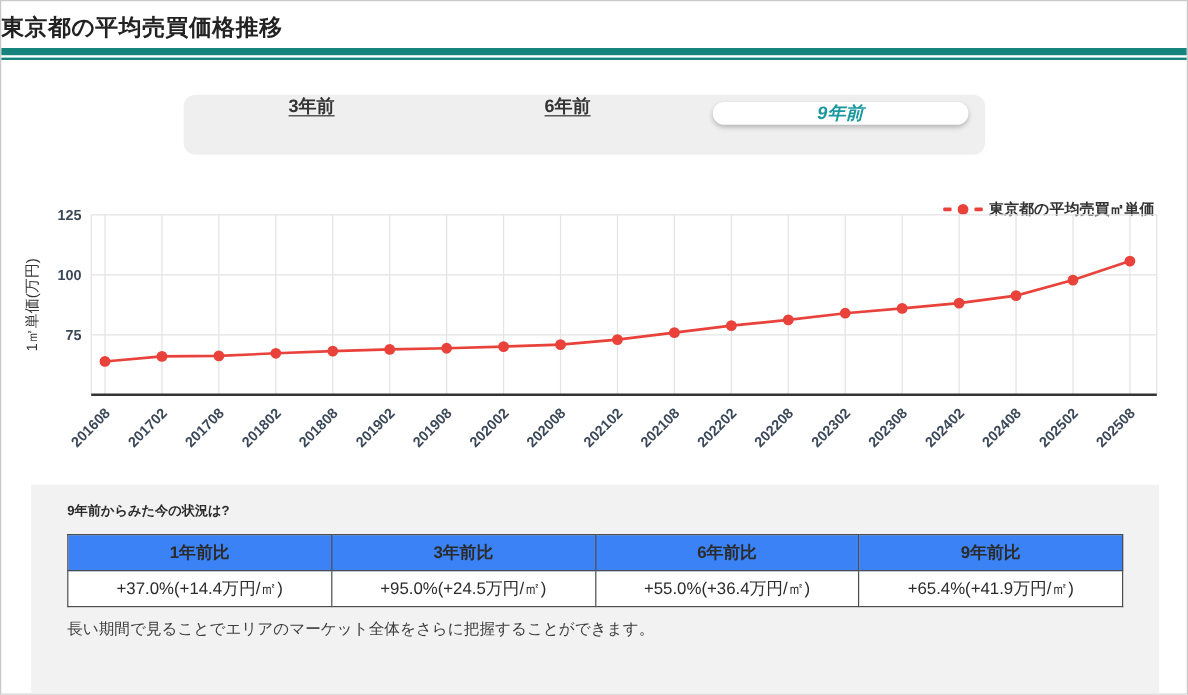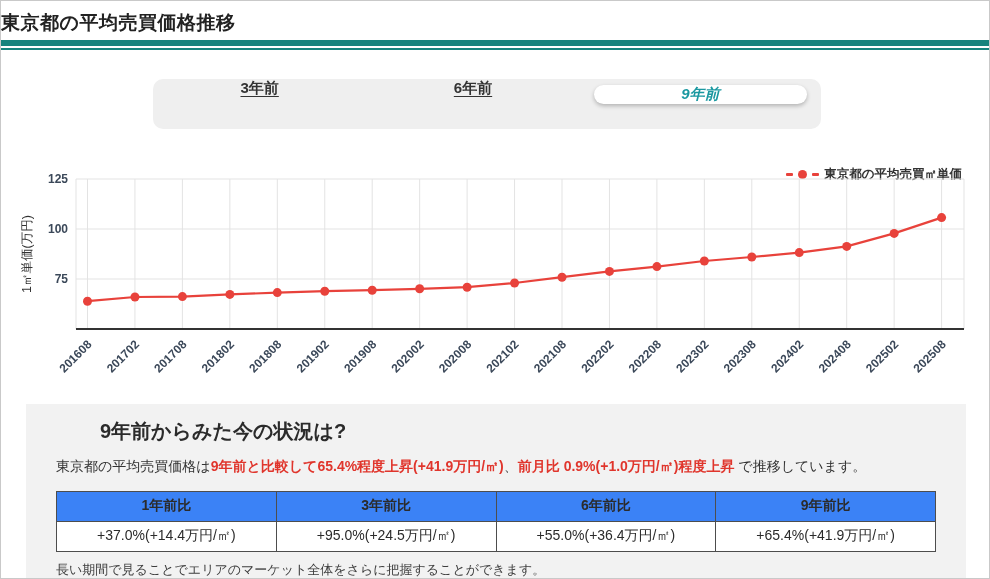--- a/index.html
+++ b/index.html
@@ -36,21 +36,21 @@
   }
   .legend .dash { width:7px; height:3px; background:#e8423b; border-radius:1px; }
   .legend .dot  { width:9px; height:9px; background:#e8423b; border-radius:50%; }
 
   .chart-svg { position:absolute; top:140px; left:0; }
 
   .summary {
     position:absolute; top:403px; left:25px; width:940px; height:176px;
     background:#f2f2f2; padding:14px 30px 0 30px;
   }
-  .summary h2 { font-size:20px; font-weight:700; color:#2b2b2b; margin-bottom:12px;margin-left:44px; }
+  .summary h2 { font-size:11px; font-weight:700; color:#2b2b2b; margin-bottom:12px; }
   .summary .desc { font-size:14px; color:#333; margin-bottom:14px; line-height:1.4; }
   .summary .desc .red { color:#e0352c; font-weight:700; }
 
   table.compare { width:880px; border-collapse:collapse; table-layout:fixed;
     background:#fff; margin-bottom:9px; }
   table.compare th, table.compare td {
     border:1px solid #4d4d4d; height:30px; text-align:center;
     font-size:14px; color:#2b2b2b; padding:0;
   }
   table.compare th { background:#3b82f6; font-weight:700; }
@@ -150,21 +150,20 @@
       <circle cx="703.35" cy="120" r="4.5" fill="#e8423b"></circle>
       <circle cx="750.8000000000001" cy="116" r="4.5" fill="#e8423b"></circle>
       <circle cx="798.25" cy="111.6" r="4.5" fill="#e8423b"></circle>
       <circle cx="845.7" cy="105.4" r="4.5" fill="#e8423b"></circle>
       <circle cx="893.1500000000001" cy="92.4" r="4.5" fill="#e8423b"></circle>
       <circle cx="940.6" cy="76.6" r="4.5" fill="#e8423b"></circle>
     </svg>
 
   <div class="summary">
     <h2>9年前からみた今の状況は?</h2>
-    <p class="desc"><span>東京都の平均売買価格は</span><span class="red">9年前と比較して65.4%程度上昇(+41.9万円/㎡)</span><span>、</span><span class="red">前月比 0.9%(+1.0万円/㎡)程度上昇</span><span> で推移しています。</span></p>
 
     <table class="compare">
       <tbody>
           <tr>
         <th>1年前比</th>
         <th>3年前比</th>
         <th>6年前比</th>
         <th>9年前比</th>
       </tr>
       <tr>

